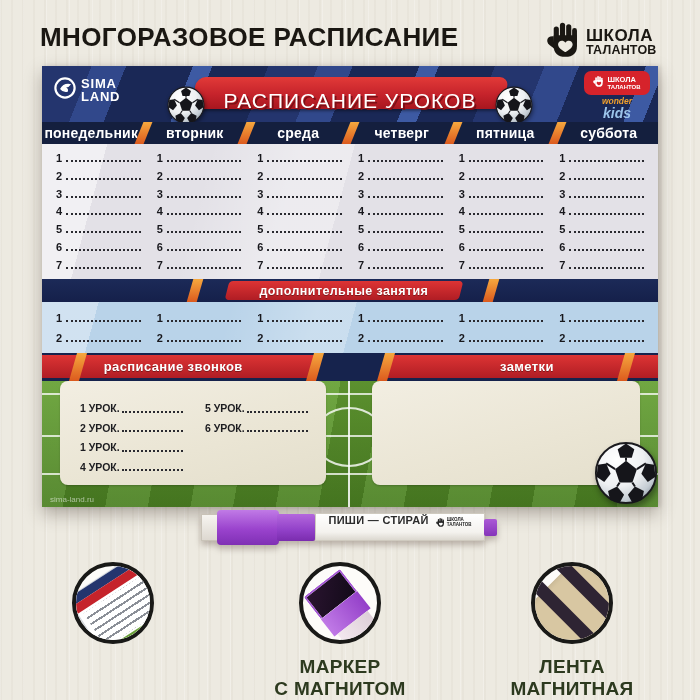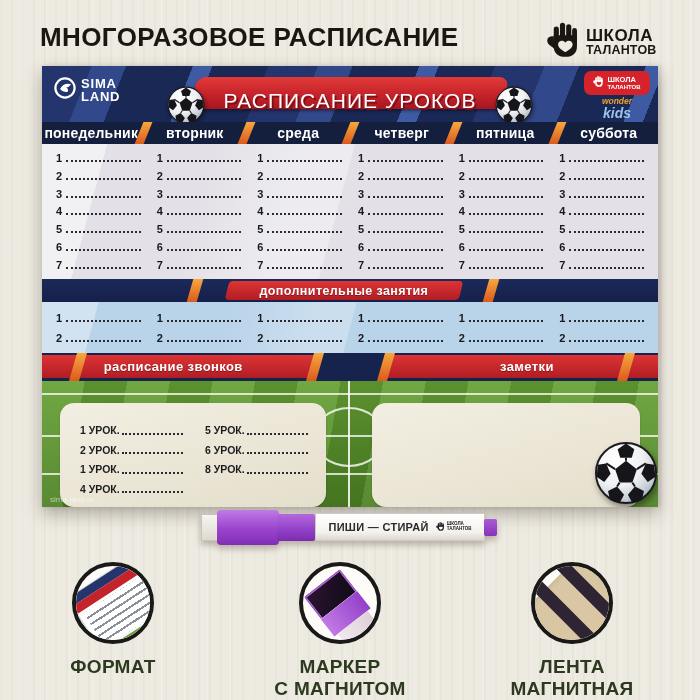--- a/index.html
+++ b/index.html
@@ -94,21 +94,21 @@
   .rb-left{left:-12px;width:46.5%;}
   .rb-right{left:55.5%;right:-12px;}
   
   .p-field{position:absolute;left:0;top:315px;width:100%;height:126px;
     background:
       repeating-linear-gradient(100deg, rgba(255,255,255,.07) 0 42px, rgba(0,0,0,.10) 42px 84px),
       linear-gradient(180deg,#66a134,#4c8123);}
   .field-line-h{position:absolute;left:0;right:0;height:2px;background:rgba(255,255,255,.75);}
   .field-line-v{position:absolute;top:0;bottom:0;width:2px;left:49.6%;background:rgba(255,255,255,.85);}
   .field-circle{position:absolute;left:44%;top:26px;width:68px;height:56px;border:2px solid rgba(255,255,255,.8);border-radius:50%;}
-  .cream-panel{position:absolute;top:22px;height:104px;border-radius:14px;
+  .cream-panel{position:absolute;top:0;height:104px;border-radius:8px;
     background:linear-gradient(165deg,#f2eee2 0%,#eae5d4 60%,#e4dfcc 100%);
     box-shadow:0 1px 2px rgba(0,0,0,.2);}
   .panel-bells{left:18px;width:266px;}
   .panel-notes{left:330px;width:268px;}
   .bells-grid{position:absolute;inset:13px 18px 13px 20px;display:grid;
     grid-template-rows:repeat(4,1fr);grid-auto-flow:column;grid-template-columns:1fr 1fr;column-gap:22px;}
   .bell-row{display:flex;align-items:flex-end;}
   .bell-label{font-size:10.5px;font-weight:800;color:#1c1c20;white-space:nowrap;line-height:1;}
   .bell-dots{flex:1;border-bottom:2px dotted #2a2a30;margin:0 0 1px 2px;height:9px;}
   .watermark{position:absolute;left:8px;bottom:3px;font-size:8px;color:rgba(255,255,255,.55);}
@@ -117,21 +117,21 @@
   .field-ball svg{width:100%;height:100%;}
   
   .marker{position:absolute;left:201px;top:507px;width:304px;height:40px;
     display:flex;align-items:center;filter:drop-shadow(0 4px 3px rgba(90,70,60,.35));}
   .mk-eraser{width:15px;height:25px;background:linear-gradient(180deg,#f7f5f1,#ddd8d0);border:1px solid #c9c3b8;border-right:none;}
   .mk-cap{width:62px;height:35px;border-radius:4px;
     background:linear-gradient(180deg,#c07ae6 0%,#9a43cd 55%,#7f2fb4 100%);}
   .mk-neck{width:38px;height:27px;border-radius:2px;margin-left:-2px;
     background:linear-gradient(180deg,#b468dd 0%,#9140c8 60%,#7a2cae 100%);}
   .mk-barrel{width:168px;height:26px;background:linear-gradient(180deg,#ffffff 0%,#f4f2ee 70%,#dcd8d0 100%);
-    border:1px solid #cfcabf;display:flex;align-items:center;justify-content:center;gap:7px;}
+    border:1px solid #cfcabf;display:flex;align-items:flex-start;justify-content:center;gap:7px;}
   .mk-text{font-size:11px;font-weight:800;color:#2b2b2b;letter-spacing:.3px;white-space:nowrap;}
   .mk-logo{display:flex;align-items:center;gap:2px;}
   .mk-logo svg{width:9px;height:11px;}
   .mk-logo-text{font-size:4.5px;font-weight:800;color:#222;line-height:1.05;}
   .mk-plug{width:13px;height:17px;border-radius:2px;margin-left:-1px;
     background:linear-gradient(180deg,#ab5ad6,#8534ba);}
   
   .feature{position:absolute;top:562px;text-align:center;}
   .f1{left:40px;width:146px;} .f2{left:234px;width:212px;} .f3{left:466px;width:212px;}
   .f-circle{width:74px;height:74px;border-radius:50%;border:4px solid #191917;background:#fdfcf9;
@@ -585,24 +585,20 @@
             <span class="bell-dots"></span>
           </div>
           <div class="bell-row">
             <span class="bell-label">5 УРОК.</span>
             <span class="bell-dots"></span>
           </div>
           <div class="bell-row">
             <span class="bell-label">6 УРОК.</span>
             <span class="bell-dots"></span>
           </div>
-          <div class="bell-row">
-            <span class="bell-label">8 УРОК.</span>
-            <span class="bell-dots"></span>
-          </div>
         </div>
     </div>
     <div class="cream-panel panel-notes"></div>
     <div class="watermark">sima-land.ru</div>
     <div class="field-ball" id="ball-b">
 <svg viewBox="0 0 100 100" xmlns="http://www.w3.org/2000/svg">
  <defs>
             <radialGradient id="gc" cx="35%" cy="28%" r="80%">
    <stop offset="0" stop-color="#ffffff"></stop>
               <stop offset=".55" stop-color="#eef0f2"></stop>
@@ -657,21 +653,20 @@
 <div class="feature f1">
   <div class="f-circle">
     <div class="mini-sheet">
       <div class="mini-top"></div>
         <div class="mini-red"></div>
         <div class="mini-rows"></div>
         <div class="mini-green"></div>
     </div>
   </div>
   <div class="f-label">
-    <div>ФОРМАТ</div>
   </div>
 </div>
 
 <div class="feature f2">
   <div class="f-circle">
     <div class="cap-wrap">
       <div class="cap-top"></div>
         <div class="cap-mid"></div>
         <div class="cap-eraser"></div>
     </div>

